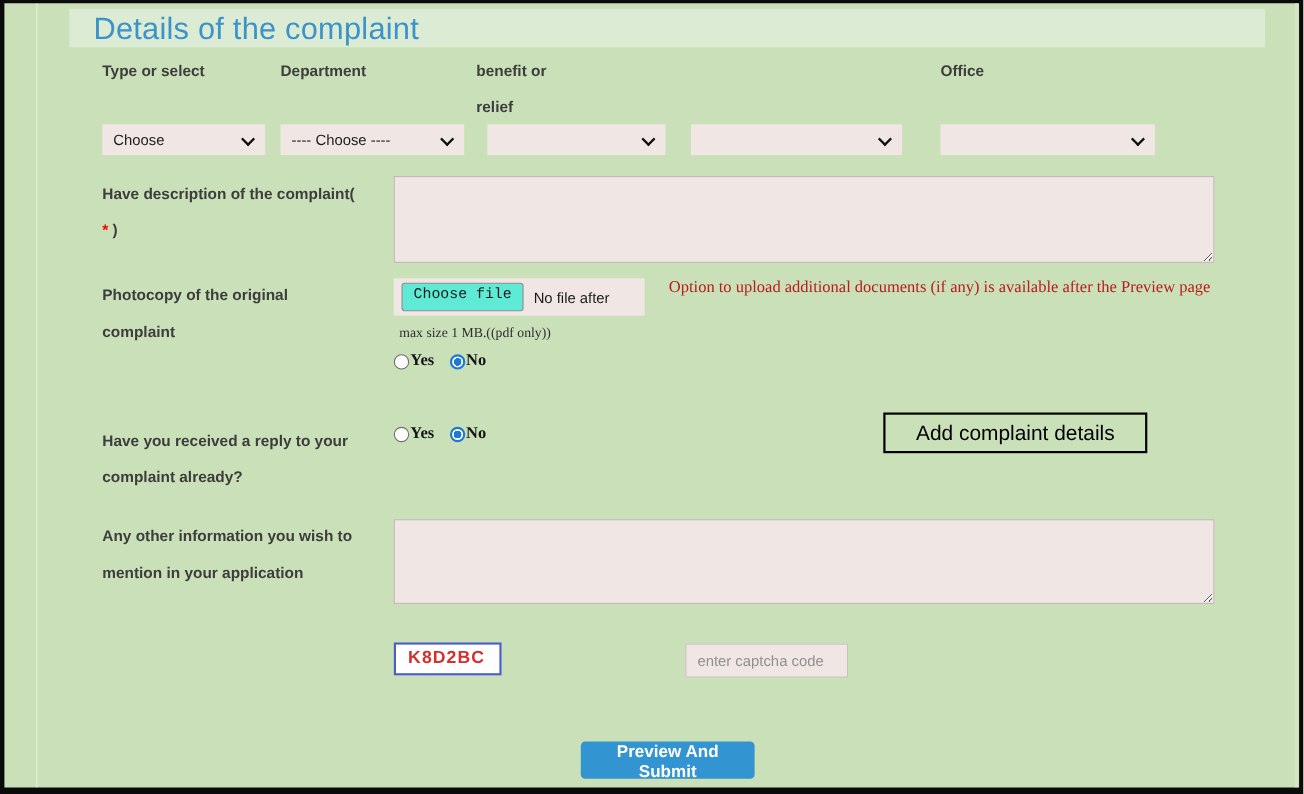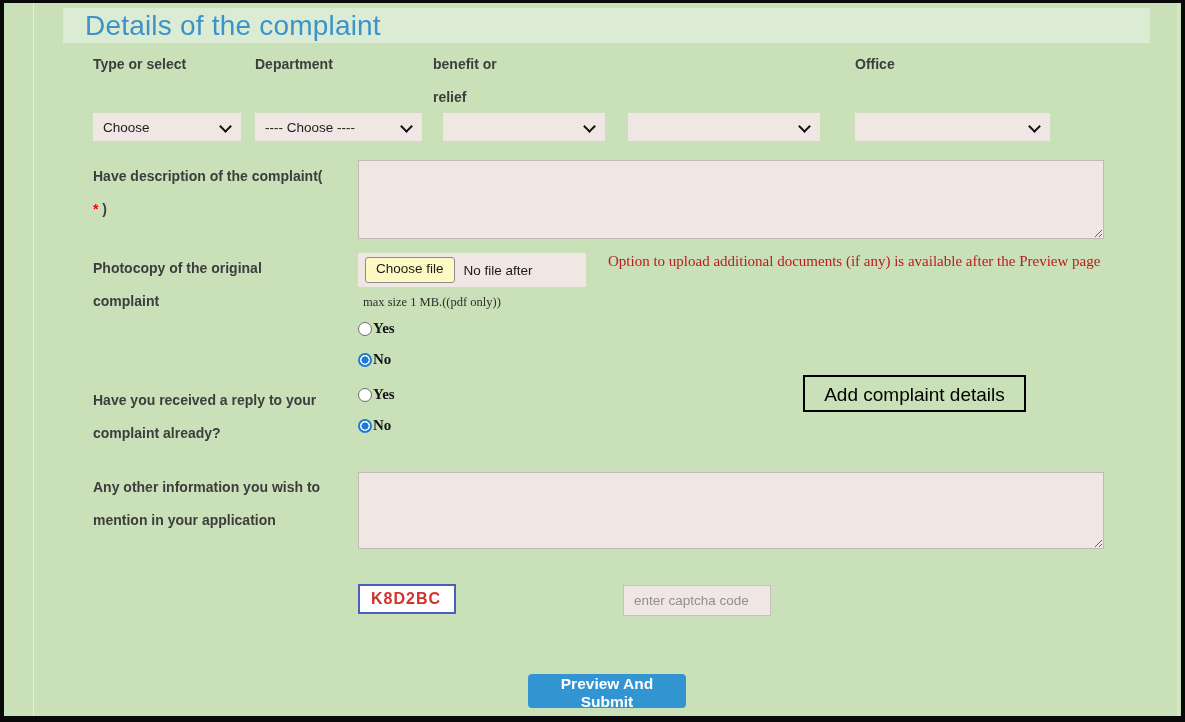--- a/index.html
+++ b/index.html
@@ -53,52 +53,52 @@
     font-family:"Liberation Sans",sans-serif;font-size:14px;color:#222;
     padding:6px 8px;outline:none;
   }
 
   .file-box{
     position:absolute;left:354px;top:250px;width:228px;height:34px;
     background:#f0e7e5;display:flex;align-items:center;
   }
   .file-btn{
     margin-left:7px;height:24px;line-height:22px;
-    background:#fef9c3;border:1px solid #8d8d8d;border-radius:3px;
+    background:#5eead4;border:1px solid #8d8d8d;border-radius:3px;
     padding:0 10px;font-size:13.5px;color:#1a1a1a;cursor:pointer;
-    font-family:Liberation Sans, sans-serif;
+    font-family:Liberation Mono, monospace;
   }
   .file-text{margin-left:9px;font-size:13.5px;color:#1a1a1a;}
   .file-hint{
     position:absolute;left:359px;top:292px;
     font-family:"Liberation Serif",serif;font-size:12.5px;color:#2e2e2e;
   }
   .red-note{
     position:absolute;left:604px;top:250px;width:520px;
     font-family:"Liberation Serif",serif;font-size:15px;color:#b91c1c;
   }
 
-  .radio-row{position:absolute;display:flex;align-items:flex-start;gap:14px;height:18px;flex-direction:column;}
+  .radio-row{position:absolute;display:flex;align-items:flex-start;gap:14px;height:18px;}
   .radio-opt{display:flex;align-items:center;cursor:pointer;}
   input.radio{
     appearance:none;-webkit-appearance:none;
     width:14px;height:14px;border-radius:50%;
     border:1px solid #6e6e6e;background:#fff;margin:0;
   }
   input.radio:checked{
     border:2px solid #1e7ad4;
     background:radial-gradient(circle,#1e7ad4 0 3.5px,#fff 3.6px);
   }
   .radio-label{
     font-family:"Liberation Serif",serif;font-weight:bold;
     font-size:15px;color:#141414;margin-left:1px;
   }
 
   .add-details-btn{
-    position:absolute;left:799px;top:372px;width:223px;height:37px;
+    position:absolute;left:799px;top:372px;width:240px;height:37px;
     background:transparent;border:2px solid #000;
     font-family:"Liberation Sans",sans-serif;font-size:19px;color:#000;
     cursor:pointer;line-height:33px;text-align:center;box-sizing:border-box;
   }
 
   .captcha-box{
     position:absolute;left:354px;top:581px;width:98px;height:30px;
     background:#fff;border:2px solid #4a5fc1;box-sizing:border-box;
     display:flex;align-items:center;padding-left:11px;
   }

